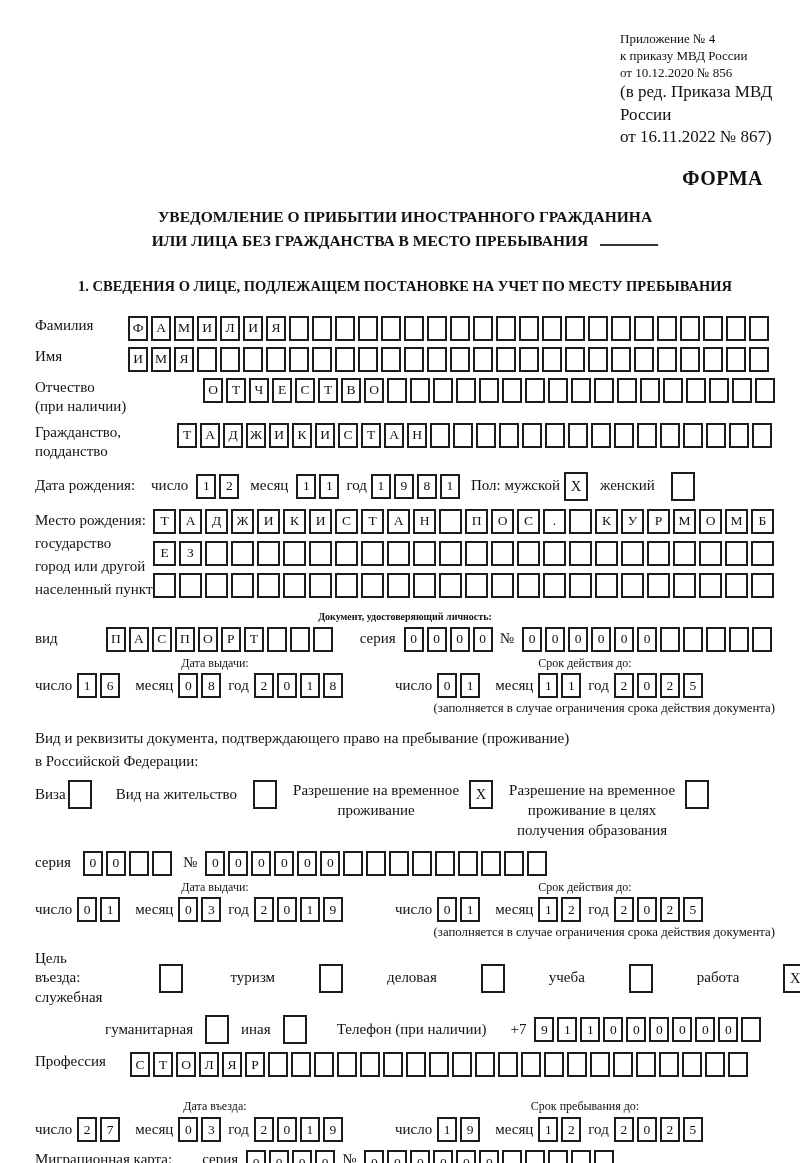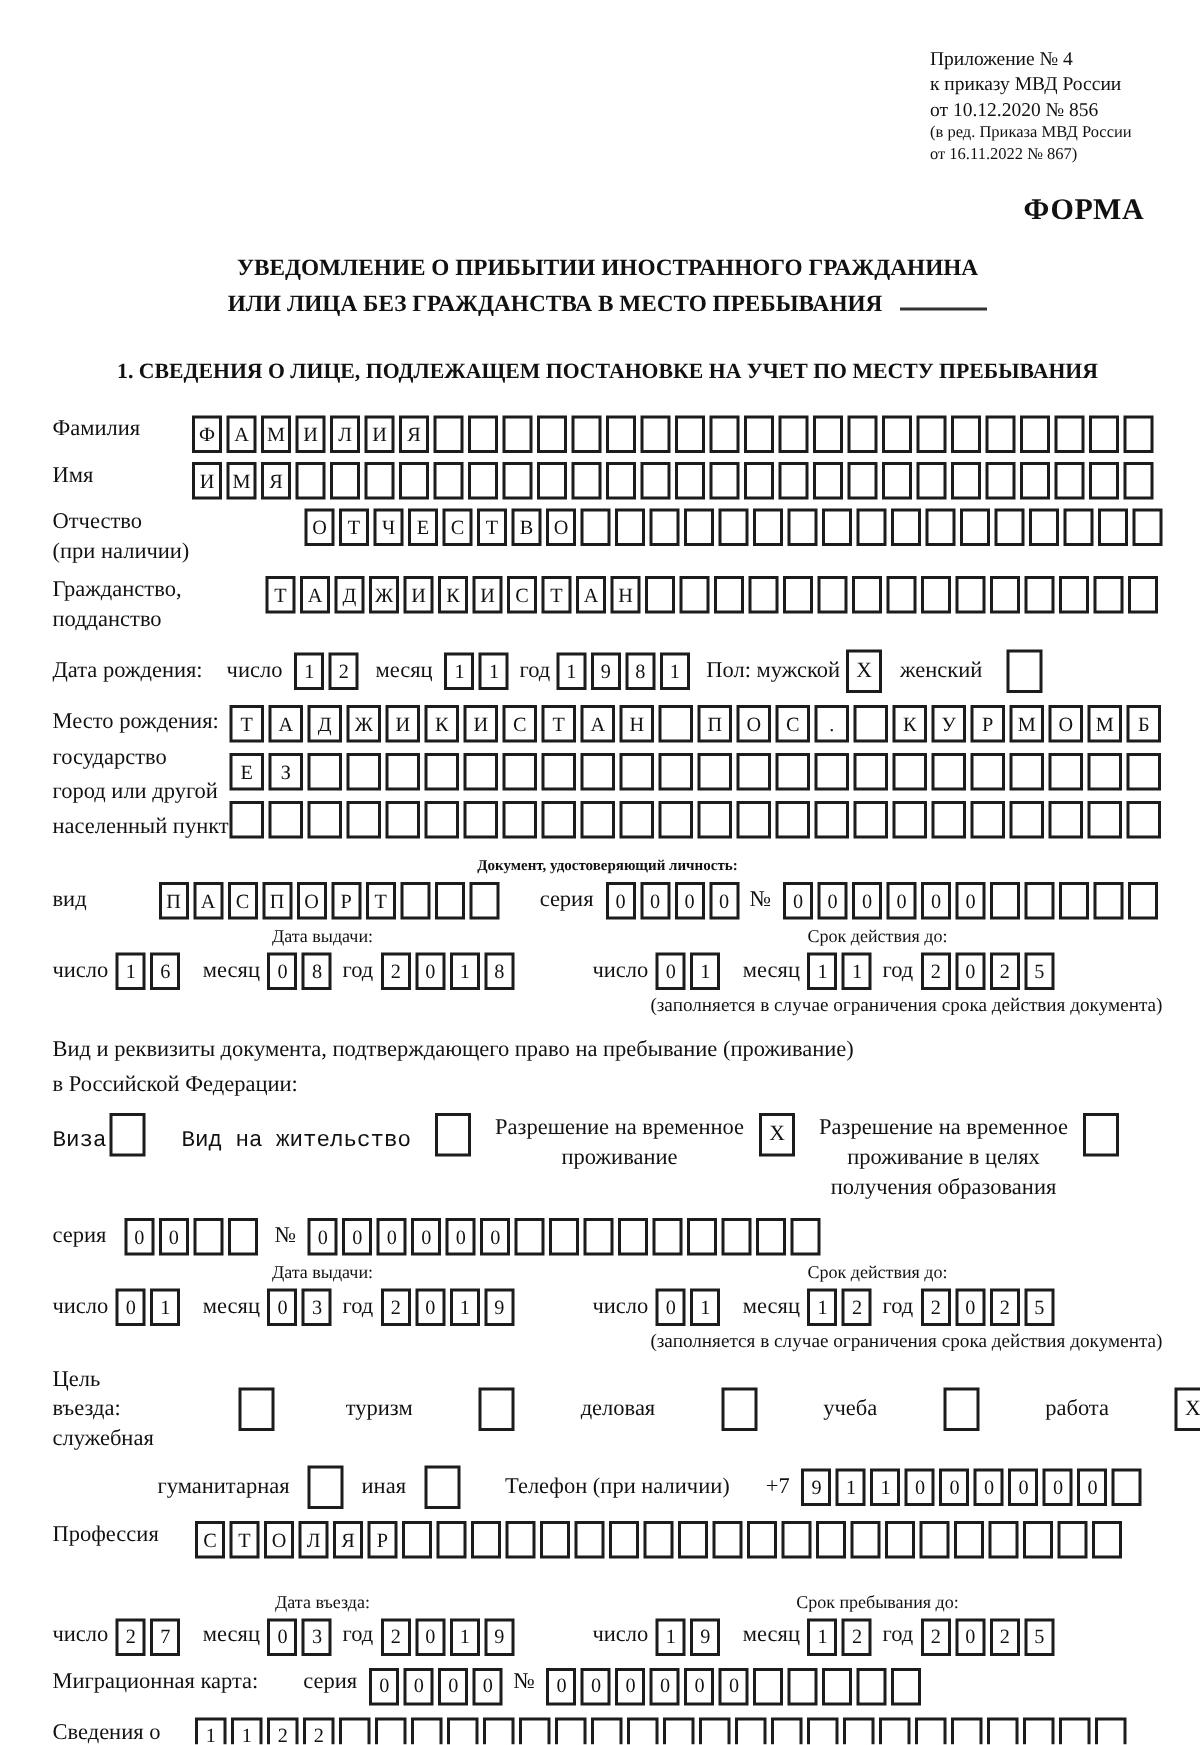--- a/index.html
+++ b/index.html
@@ -4,21 +4,21 @@
 <style>
   html,body{margin:0;padding:0;background:#fff;}
   .page{
     width:800px;height:1163px;box-sizing:border-box;position:relative;
     background:#ffffff;color:#111;
     font-family:"Liberation Serif","DejaVu Serif",serif;
     font-size:15px;line-height:1.3;
     padding:30px 25px 0 35px;overflow:hidden;
   }
   .appendix{margin-left:585px;font-size:13px;line-height:1.32;}
-  .appendix .sm{font-size:11px;}
+  .appendix .sm{font-size:17px;}
   .forma{text-align:right;padding-right:12px;font-weight:bold;margin-top:16px;font-size:20px;letter-spacing:.5px;}
   .title{text-align:center;font-weight:bold;font-size:15.5px;line-height:1.55;margin-top:14px;}
   .blank-line{display:inline-block;width:58px;border-bottom:2px solid #333;height:13px;margin-left:12px;vertical-align:baseline;}
   .sect{font-weight:bold;font-size:14.5px;text-align:center;margin-top:24px;}
   .frow{display:flex;align-items:flex-start;margin-top:6px;}
   .flabel{flex:0 0 auto;}
   .cells{display:flex;flex-wrap:nowrap;}
   .cell{
     width:16px;height:21px;border:2px solid #1c1c1c;margin-right:3px;flex:0 0 auto;
     display:flex;align-items:center;justify-content:center;
@@ -36,21 +36,21 @@
   .stack > div{margin-bottom:7px;}
   .stack > div:last-child{margin-bottom:0;}
   .center-b{font-weight:bold;text-align:center;font-size:10px;margin-top:8px;}
   .twocol{display:flex;margin-top:4px;}
   .col-l{width:360px;flex:0 0 auto;}
   .col-r{flex:1;}
   .dthead{text-align:center;font-size:12px;}
   .dtrow{display:flex;align-items:center;margin-top:2px;}
   .dtrow .lbl{margin-right:5px;}
   .note{font-size:12.8px;text-align:right;margin-top:2px;}
-  .opt{display:flex;align-items:flex-end;font-family:Liberation Mono, monospace;}
+  .opt{display:flex;align-items:center;}
   .opt .olabel{margin-right:8px;}
   .optc{display:flex;align-items:flex-start;}
   .optc .olabel{text-align:center;line-height:1.35;margin-right:10px;}
   .intro{margin-top:12px;}
   .mt10{margin-top:10px;} .mt8{margin-top:8px;}
 </style>
 </head>
 <body>
 
 <div class="page">

